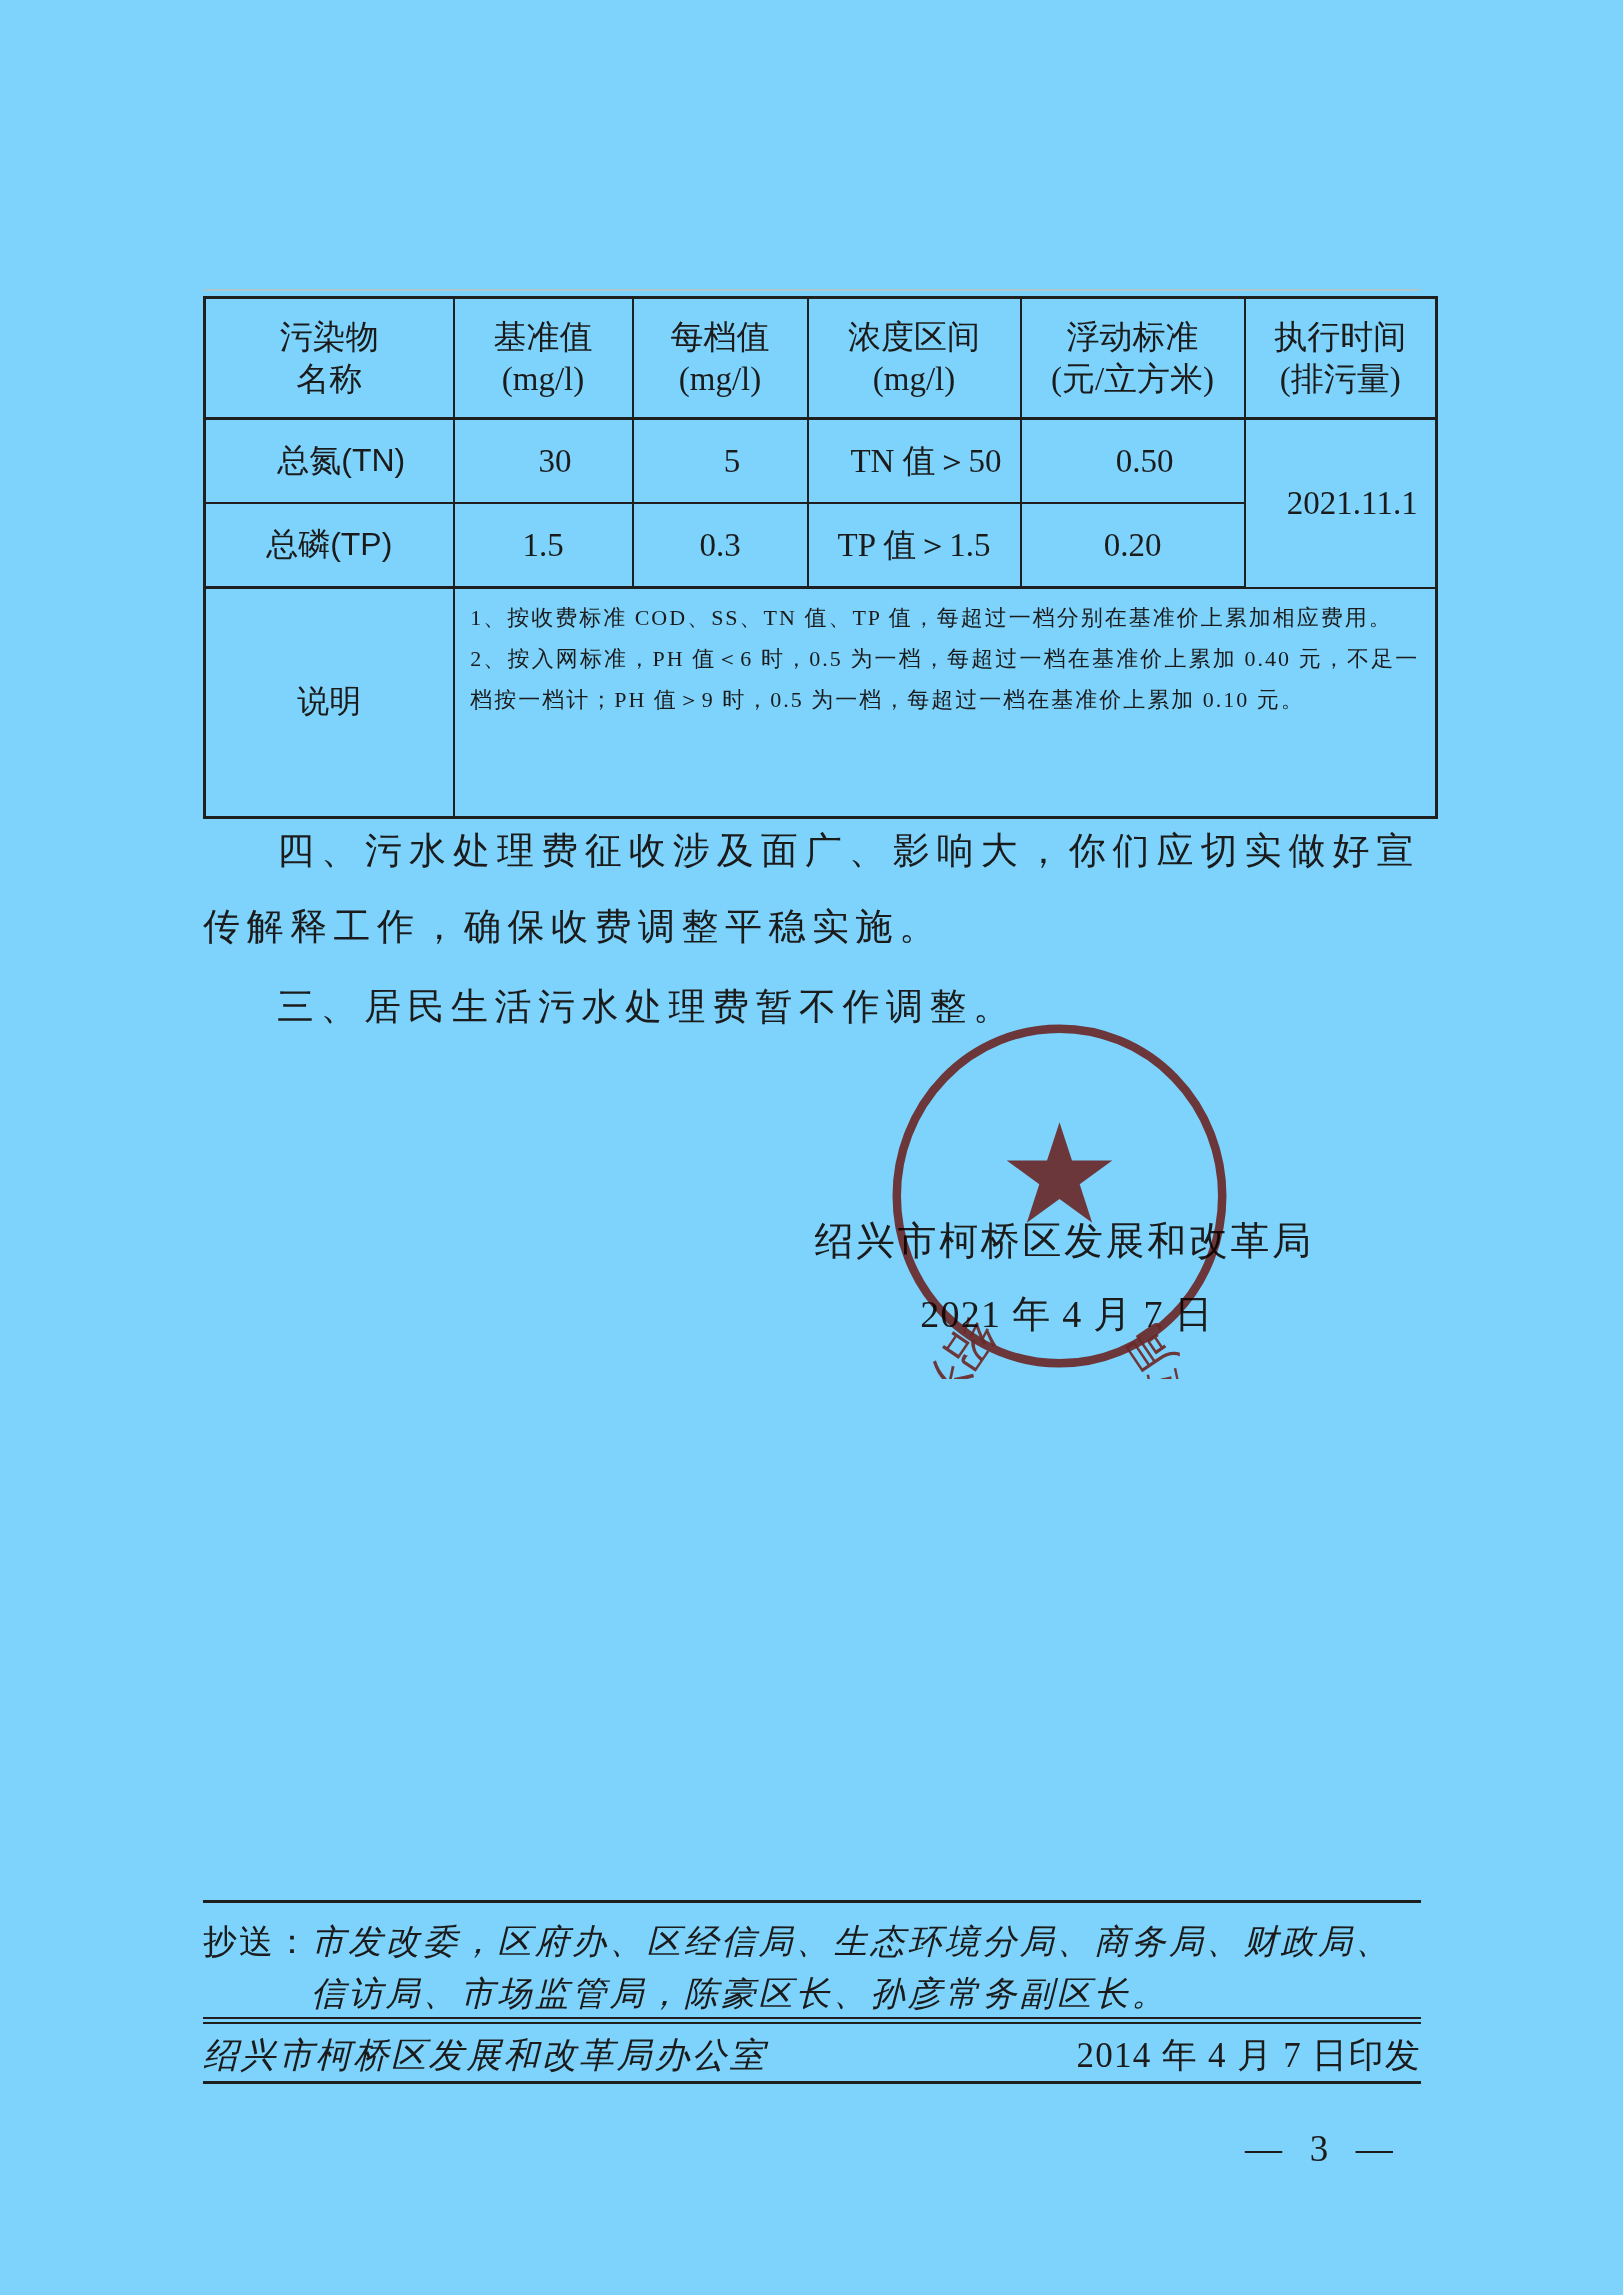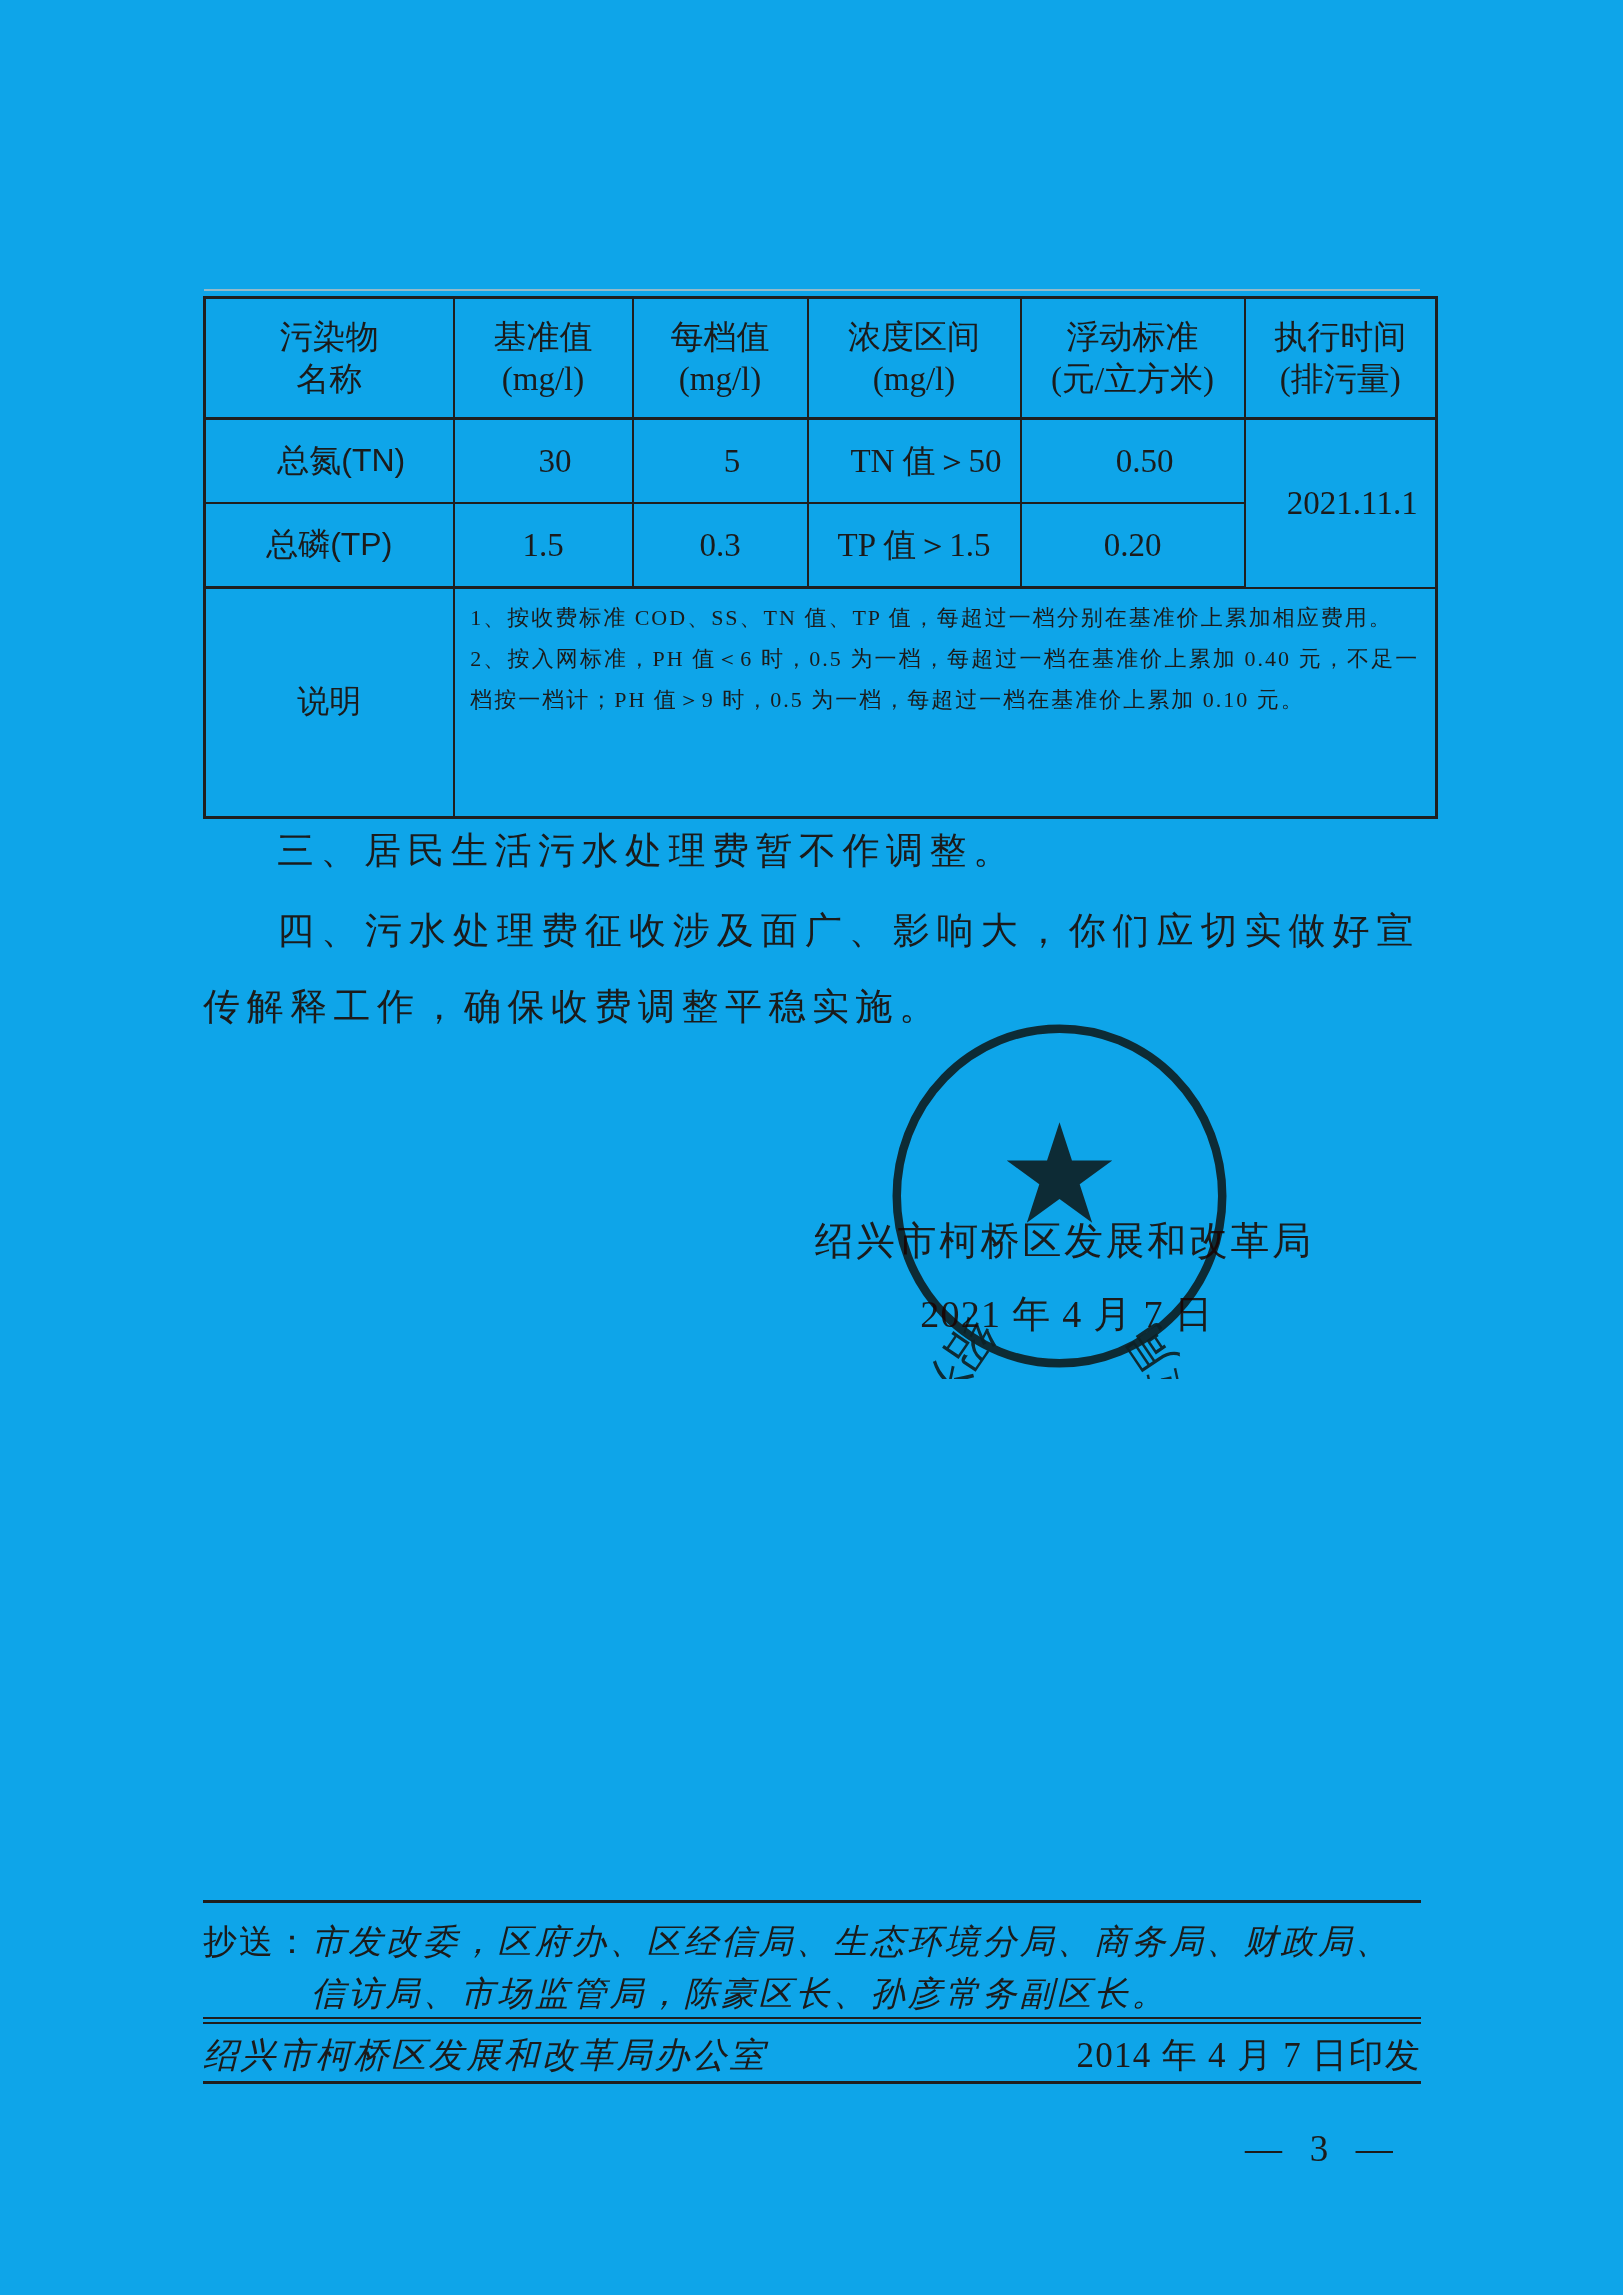--- a/index.html
+++ b/index.html
@@ -1,19 +1,19 @@
 <!DOCTYPE html>
 <html style="font-size:10.5px"><head>
 <meta charset="utf-8">
 <style>
   html,body{margin:0;padding:0;background:#e8e8e6;}
   .page{
     position:relative;
     width:1623px;height:2295px;
-    background:#0ea5e9;
+    background:#7dd3fc;
     overflow:hidden;
     font-family:"Liberation Serif","DejaVu Serif",serif;
     color:#1b1b1b;
   }
   
   .smudge{position:absolute;left:204px;top:289px;width:1216px;height:2px;background:#c2c2be;opacity:.75;}
   
   table.rates{
     position:absolute;left:203px;top:296px;
     width:1232px;border-collapse:collapse;table-layout:fixed;
@@ -124,22 +124,22 @@
       <td class="hei">说明</td>
       <td colspan="5" class="notes-cell">
         <p>1、按收费标准 COD、SS、TN 值、TP 值，每超过一档分别在基准价上累加相应费用。</p>
         <p>2、按入网标准，PH 值＜6 时，0.5 为一档，每超过一档在基准价上累加 0.40 元，不足一档按一档计；PH 值＞9 时，0.5 为一档，每超过一档在基准价上累加 0.10 元。</p>
       </td>
     </tr>
   </tbody>
     </table>
 
   <div class="bodytext">
+    <p>四、污水处理费征收涉及面广、影响大，你们应切实做好宣传解释工作，确保收费调整平稳实施。</p>
     <p>三、居民生活污水处理费暂不作调整。</p>
-    <p>四、污水处理费征收涉及面广、影响大，你们应切实做好宣传解释工作，确保收费调整平稳实施。</p>
   </div>
 
   <div class="sig-org">绍兴市柯桥区发展和改革局</div>
   <div class="sig-date">2021 年 4 月 7 日</div>
 
   <svg class="seal" viewBox="-270 -280 540 560" xmlns="http://www.w3.org/2000/svg">
     <ellipse cx="0" cy="0" rx="249" ry="256" fill="none" stroke="#d7261d" stroke-width="13" opacity="0.92"></ellipse>
     <polygon fill="#d7261d" opacity="0.92" points="0,-113 19.1,-54.3 80.8,-54.3 30.9,-18.0 50.0,40.8 0,4.5 -50.0,40.8 -30.9,-18.0 -80.8,-54.3 -19.1,-54.3"></polygon>
     <defs>
       <path id="sealArc" d="M -112 168 A 195 205 0 1 0 112 168" fill="none"></path>

